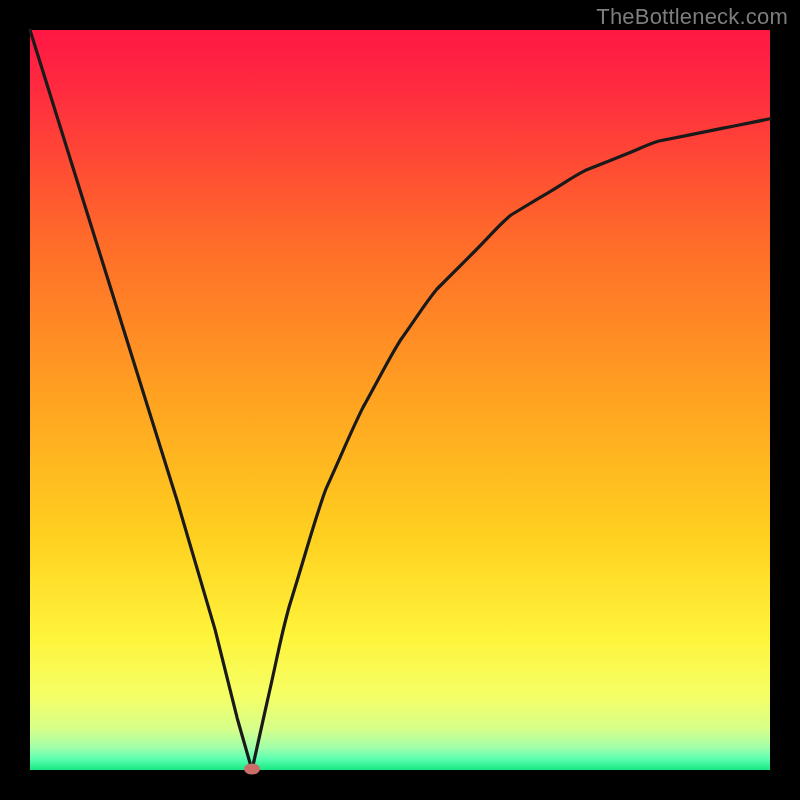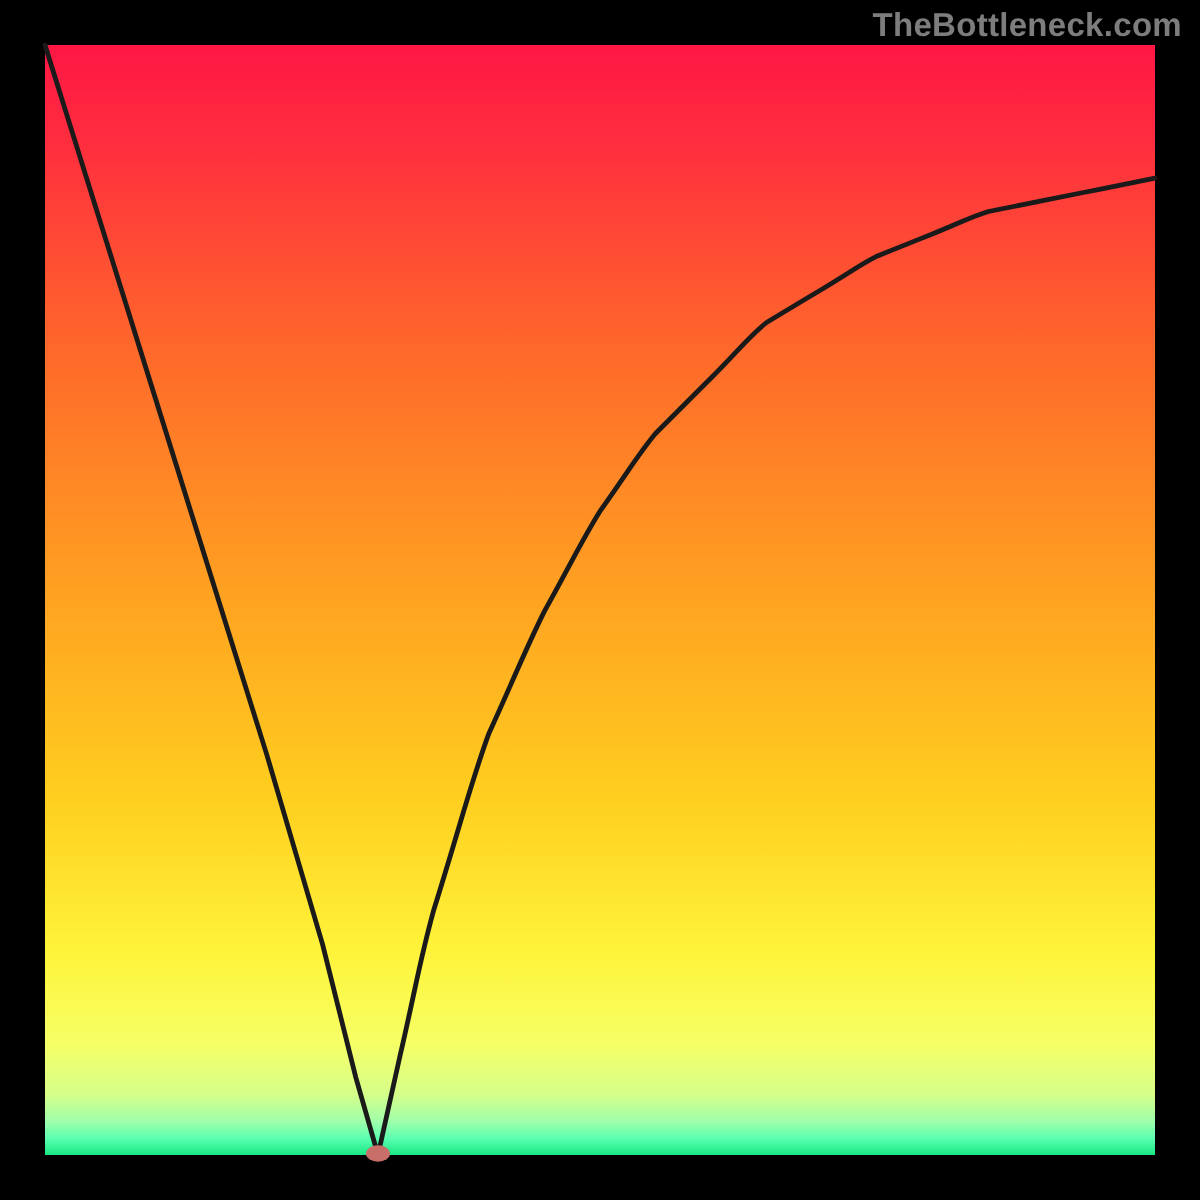--- a/index.html
+++ b/index.html
@@ -16,21 +16,21 @@
     left: 0;
     width: 800px;
     height: 800px;
   }
   .watermark {
     position: absolute;
     top: 4px;
     right: 12px;
     font-family: Arial, Helvetica, sans-serif;
     font-size: 22px;
-    font-weight: 700;
+    font-weight: 400;
     color: #7d7d7d;
     letter-spacing: 0.2px;
   }
 </style>
 </head>
 <body>
 
 <svg class="frame" viewBox="0 0 800 800" xmlns="http://www.w3.org/2000/svg">
   <defs>
     <linearGradient id="bg-grad" x1="0" y1="0" x2="0" y2="1">

